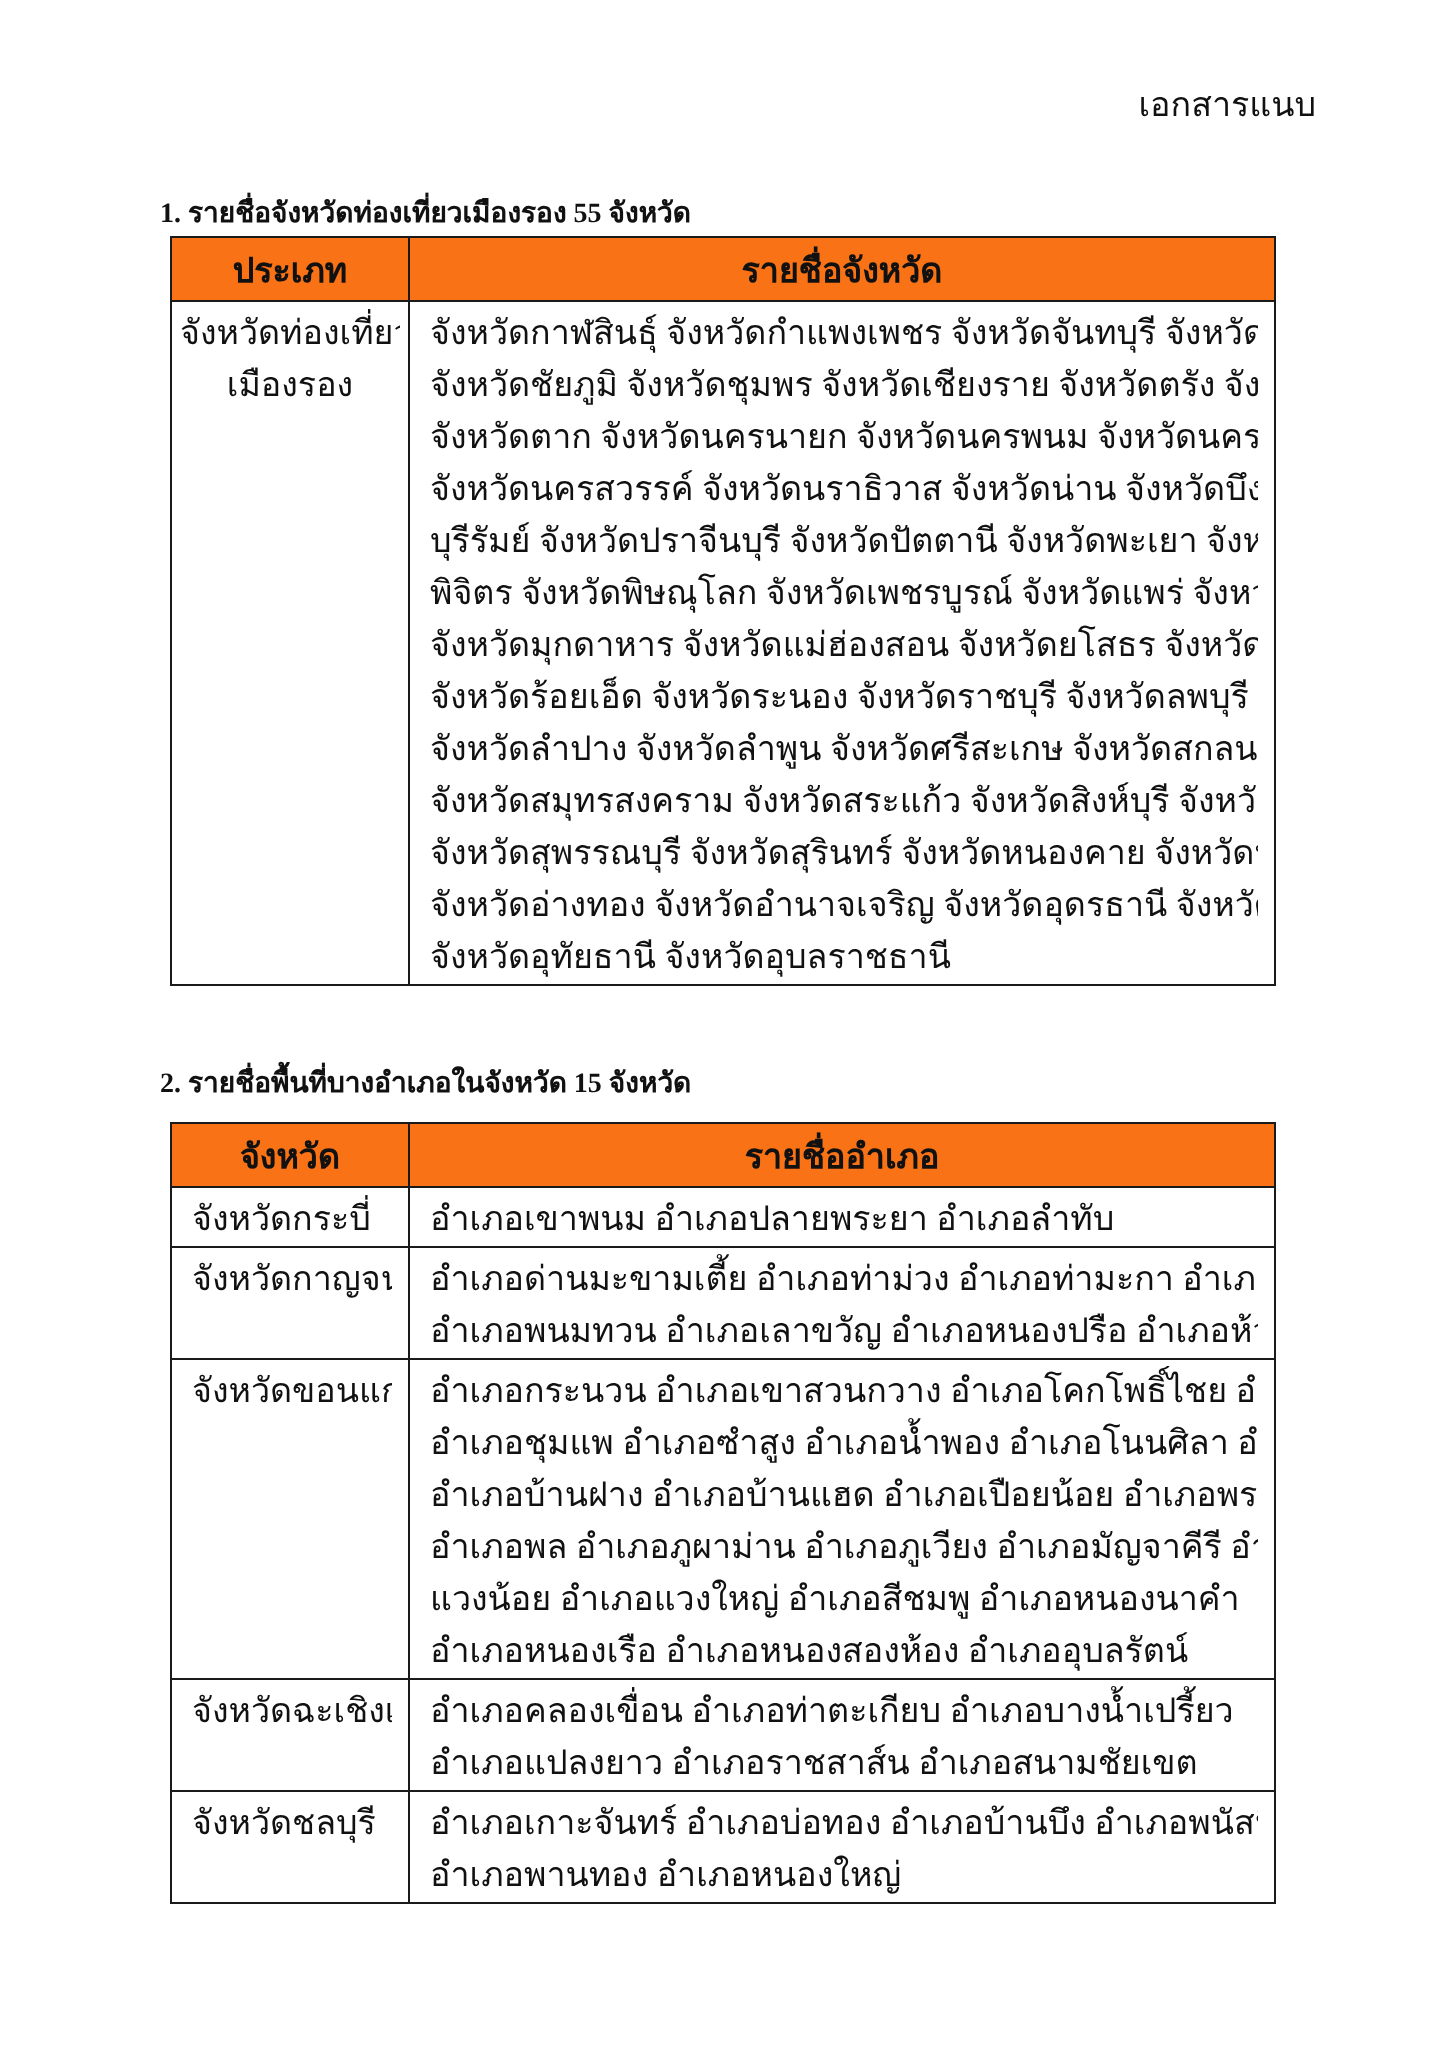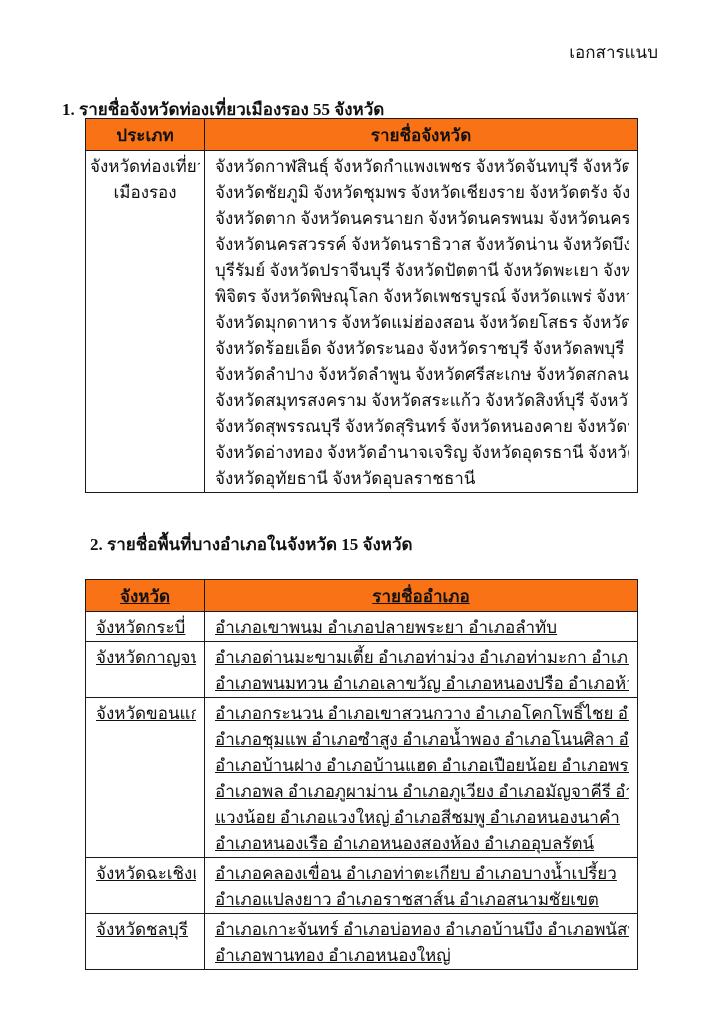--- a/index.html
+++ b/index.html
@@ -27,39 +27,39 @@
     position: absolute;
     top: 62px;
     left: 0;
     width: 100%;
     text-align: center;
     font-weight: bold;
     font-size: 18px;
   }
   .section-heading {
     position: absolute;
-    left: 62px;
+    left: 80px;
     font-weight: bold;
-    font-size: 17px;
+    font-size: 14px;
     white-space: nowrap;
   }
   .heading-1 { top: 95px; }
-  .heading-2 { top: 530px; margin-left: 28px; }
+  .heading-2 { top: 530px; }
 
   table.doc-table {
     position: absolute;
     left: 85px;
     width: 552px;
     border-collapse: collapse;
     table-layout: fixed;
     border: 1.5px solid #1a1a1a;
     font-size: 17px;
   }
   .table-1 { top: 118px; }
-  .table-2 { top: 579px; text-decoration: underline; }
+  .table-2 { top: 561px; }
 
   table.doc-table th,
   table.doc-table td {
     border: 1px solid #1a1a1a;
     vertical-align: top;
     overflow: hidden;
   }
   table.doc-table th {
     background: #f97316;
     font-weight: bold;

